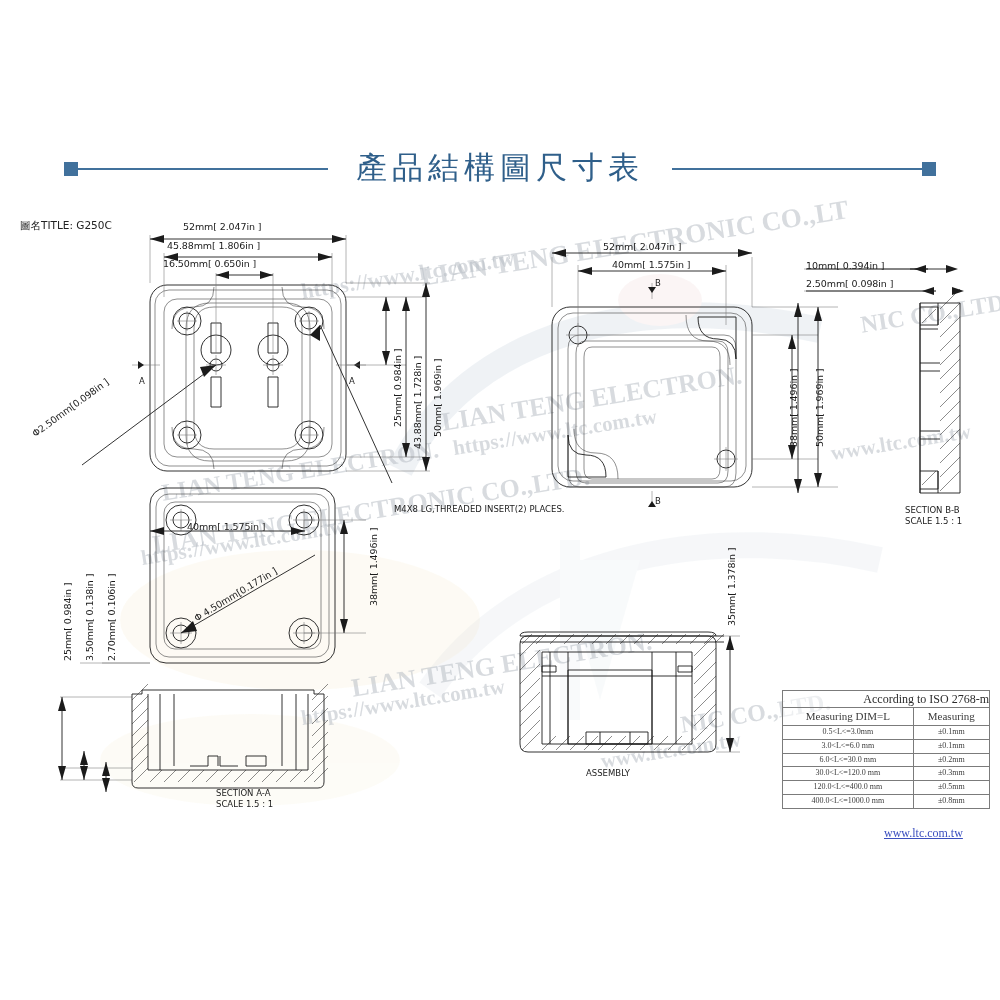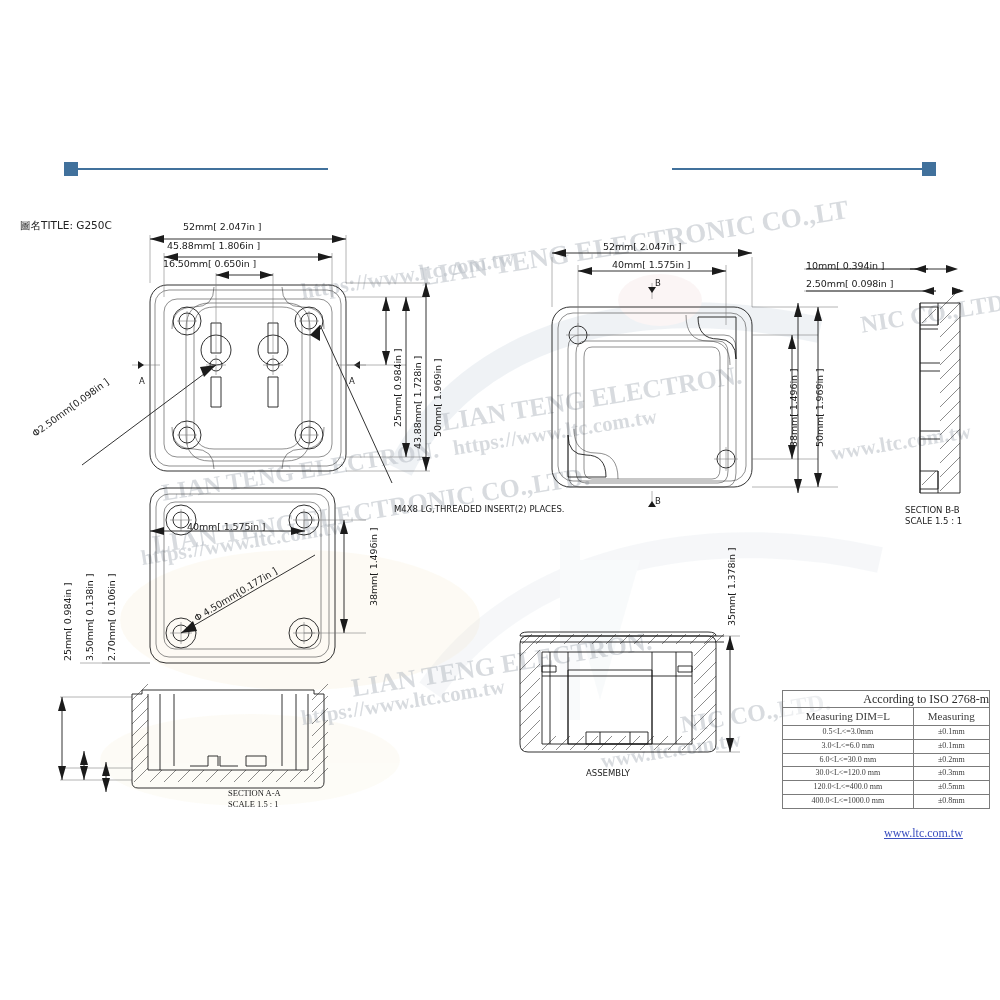--- a/index.html
+++ b/index.html
@@ -179,20 +179,21 @@
     <div class="wm-txt" style="left:680px;top:700px;font-size:24px;transform:rotate(-9deg);">NIC CO.,LTD.</div>
     <div class="wm-txt" style="left:600px;top:738px;font-size:21px;transform:rotate(-9deg);">www.ltc.com.tw</div>
     <div class="wm-txt" style="left:860px;top:300px;font-size:24px;transform:rotate(-9deg);">NIC CO.,LTD.</div>
     <div class="wm-txt" style="left:830px;top:430px;font-size:21px;transform:rotate(-9deg);">www.ltc.com.tw</div>
     <div class="wm-txt" style="left:160px;top:458px;font-size:24px;transform:rotate(-9deg);">LIAN TENG ELECTRON.</div>
   </div>
 
   <div class="banner">
     <div class="banner-cap left"></div>
     <div class="banner-rule left"></div>
+    <div class="banner-title">產品結構圖尺寸表</div>
     <div class="banner-rule right"></div>
     <div class="banner-cap right"></div>
   </div>
 
   <div class="dwg-title">圖名TITLE:  G250C</div>
 
   <svg width="480" height="300" style="position:absolute;left:20px;top:225px">
 
     <rect x="130" y="60" width="196" height="186" rx="17" ry="17" class="ln"></rect>
     <rect x="135" y="65" width="186" height="176" rx="14" ry="14" class="lnt"></rect>
@@ -352,21 +353,21 @@
     <path class="ln" d="M150 116 h18 v-10 h10 v10"></path>
     <path class="ln" d="M198 116 h-18 v-10"></path>
     <path class="ln" d="M206 116 h20 v-10 h-20 z"></path>
 
     <g class="hatch">
       <path d="M92 50 l16 -16 M92 62 l16 -16 M92 74 l16 -16 M92 86 l16 -16 M92 98 l16 -16 M92 110 l16 -16 M92 122 l16 -16 M94 132 l14 -14"></path>
       <path d="M272 50 l16 -16 M272 62 l16 -16 M272 74 l16 -16 M272 86 l16 -16 M272 98 l16 -16 M272 110 l16 -16 M272 122 l16 -16 M274 132 l14 -14"></path>
       <path d="M110 132 l12 -12 M124 132 l12 -12 M138 132 l12 -12 M152 132 l12 -12 M166 132 l12 -12 M180 132 l12 -12 M194 132 l12 -12 M208 132 l12 -12 M222 132 l12 -12 M236 132 l12 -12 M250 132 l12 -12 M264 132 l10 -10"></path>
     </g>
   </svg>
-  <div class="caption" style="left:228px;top:788px;font-family:Liberation Serif, serif;">
+  <div class="caption" style="left:216px;top:788px;">
     <span>SECTION A-A</span><br>
     <span>SCALE 1.5 : 1</span>
   </div>
 
   <svg width="330" height="290" style="position:absolute;left:520px;top:235px">
 
     <rect x="32" y="72" width="200" height="180" rx="18" ry="18" class="ln"></rect>
     <rect x="38" y="78" width="188" height="168" rx="15" ry="15" class="lnt"></rect>
 
     <path class="lnt" d="M60 100 h144 q12 0 12 14 v124 q0 14 -12 14 h-144 q-12 0 -12 -14 v-124 q0 -14 12 -14 z"></path>

